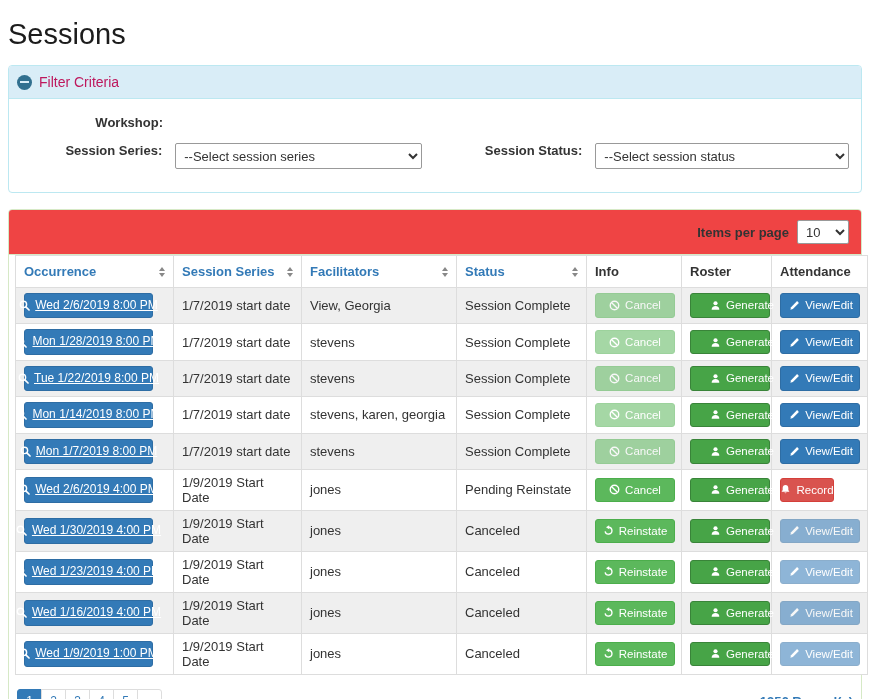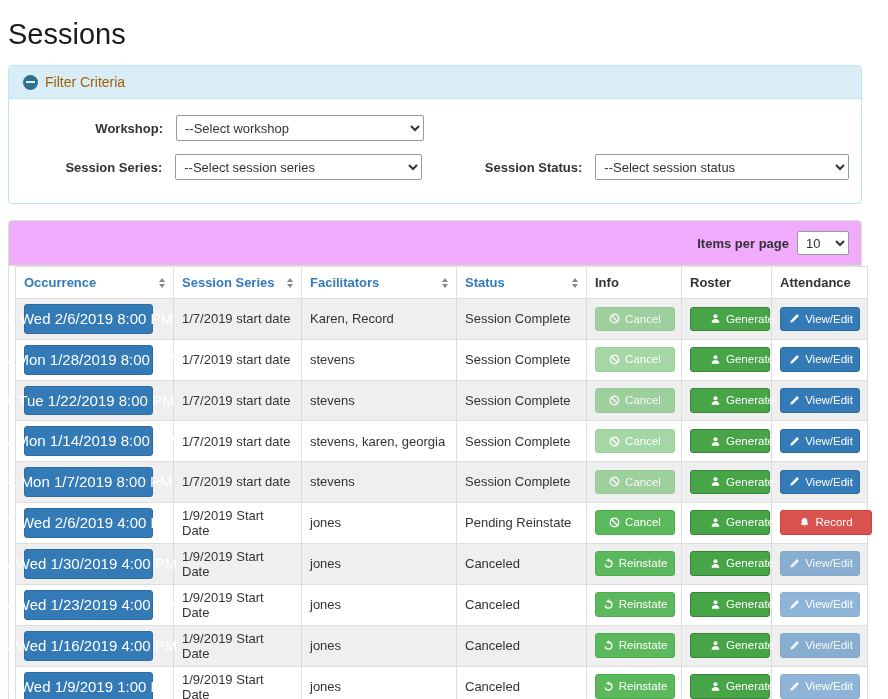--- a/index.html
+++ b/index.html
@@ -9,42 +9,42 @@
     font-family: "Liberation Sans", "DejaVu Sans", sans-serif;
     font-size: 14px; color: #333;
   }
   .container { padding: 6px 26px 0 8px; }
 
   h1.page-title { font-size: 29px; font-weight: 400; color: #1c1c1c; margin: 12px 0 14px 0; }
 
   
   .panel-filter { border: 1px solid #bce8f1; border-radius: 4px; margin-bottom: 16px; background: #fff; }
   .panel-filter-heading {
-    background: #d9edf7; color: #a16207; padding: 8px 14px;
+    background: #d9edf7; color: #be185d; padding: 8px 8px;
     border-bottom: 1px solid #bce8f1; border-radius: 3px 3px 0 0;
     display: flex; align-items: center; gap: 7px; font-size: 14px; cursor: pointer;
   }
   .collapse-icon { width: 15px; height: 15px; border-radius: 50%; background: #31708f; position: relative; flex: 0 0 auto; }
   .collapse-icon::after { content: ""; position: absolute; left: 3px; right: 3px; top: 6px; height: 2.5px; background: #d9edf7; }
   .panel-filter-body { padding: 16px 12px 10px 12px; }
-  .form-row { display: flex; align-items: center; margin-bottom: 13px; }
+  .form-row { display: flex; margin-bottom: 13px; }
   .form-label { width: 155px; text-align: right; font-weight: bold; font-size: 13px; padding-right: 13px; }
   .label-status { width: 118px; margin-left: 56px; }
   select {
     font-family: inherit; font-size: 13px; color: #333;
     border: 1px solid #999; border-radius: 2px; background: #fff;
     height: 26px; padding: 2px 4px; cursor: pointer;
   }
   .select-wide { width: 248px; }
   .select-status { width: 255px; }
 
   
   .panel-table { border: 1px solid #d6e9c6; border-radius: 4px; background: #fff; }
   .panel-table-heading {
-    background: #f0abfc; padding: 10px 12px;
+    background: #ef4444; padding: 10px 12px;
     display: flex; justify-content: flex-end; align-items: center; gap: 8px;
     border-radius: 3px 3px 0 0; border-bottom: 1px solid #d6e9c6;
   }
   .items-label { font-weight: bold; font-size: 13px; color: #333; }
   .select-items { width: 52px; height: 24px; }
   .panel-table-body { padding: 0 6px 12px 6px; }
 
   table.sessions-table { width: 100%; border-collapse: collapse; table-layout: fixed; }
   .sessions-table th, .sessions-table td { border: 1px solid #ddd; }
   .sessions-table thead th { background: #fff; padding: 8px 8px; text-align: left; font-size: 13px; vertical-align: middle; }
@@ -63,25 +63,25 @@
   col.c-status { width: 130px; } col.c-info { width: 95px; } col.c-roster { width: 90px; } col.c-att { width: 96px; }
 
   
   .btn {
     display: inline-flex; align-items: center; justify-content: center; gap: 5px;
     border: 1px solid transparent; border-radius: 3px;
     font-family: inherit; font-size: 11.5px; color: #fff; line-height: 1.45;
     padding: 3px 6px; cursor: pointer; white-space: nowrap;
   }
   .btn-ic { display: inline-flex; align-items: center; }
-  .btn-occ { background: #337ab7; border-color: #2e6da4; width: 129px; font-size: 15px; }
+  .btn-occ { background: #337ab7; border-color: #2e6da4; width: 129px; font-size: 12px; text-decoration: underline; }
   .btn-success { background: #5cb85c; border-color: #4cae4c; width: 80px; }
   .btn-generate { background: #47a447; border-color: #398439; width: 80px; padding-left: 30px; }
   .btn-primary { background: #337ab7; border-color: #2e6da4; width: 80px; padding-left: 8px; }
-  .btn-danger { background: #d9534f; border-color: #d43f3a; width: 92px; }
+  .btn-danger { background: #d9534f; border-color: #d43f3a; width: 54px; }
   .btn.disabled { opacity: 0.55; cursor: not-allowed; }
 
   
   .table-footer { display: flex; justify-content: space-between; align-items: center; margin-top: 14px; padding: 0 2px; }
   .pagination { display: inline-flex; }
   .page-btn {
     min-width: 25px; height: 25px; padding: 0 8px;
     border: 1px solid #ddd; background: #fff; color: #337ab7;
     font-family: inherit; font-size: 12px;
     display: inline-flex; align-items: center; justify-content: center;
@@ -100,23 +100,20 @@
   <h1 class="page-title">Sessions</h1>
 
   <section class="panel-filter">
     <div class="panel-filter-heading">
       <span class="collapse-icon"></span>
       <span>Filter Criteria</span>
     </div>
     <div class="panel-filter-body">
       <div class="form-row">
         <label class="form-label">Workshop:</label>
-        <select class="select-wide">
-          <option>--Select workshop</option>
-        </select>
       </div>
       <div class="form-row">
         <label class="form-label">Session Series:</label>
         <select class="select-wide">
           <option>--Select session series</option>
         </select>
         <label class="form-label label-status">Session Status:</label>
         <select class="select-status">
           <option>--Select session status</option>
         </select>
@@ -202,21 +199,21 @@
               <td><button class="btn btn-occ">
                   <span class="btn-ic">
                     <svg width="11" height="11" viewBox="0 0 16 16">
                       <circle cx="6.5" cy="6.5" r="4.6" fill="none" stroke="#fff" stroke-width="2"></circle>
                       <line x1="10.3" y1="10.3" x2="14.6" y2="14.6" stroke="#fff" stroke-width="2.4" stroke-linecap="round"></line>
                     </svg>
                   </span>
                   <span>Wed 2/6/2019 8:00 PM</span>
                 </button></td>
               <td>1/7/2019 start date</td>
-              <td>Karen, Record</td>
+              <td>View, Georgia</td>
               <td>Session Complete</td>
               <td><button class="btn btn-success disabled">
                   <span class="btn-ic">
                     <svg width="11" height="11" viewBox="0 0 16 16">
                       <circle cx="8" cy="8" r="6.2" fill="none" stroke="#fff" stroke-width="2"></circle>
                       <line x1="3.9" y1="3.9" x2="12.1" y2="12.1" stroke="#fff" stroke-width="2"></line>
                     </svg>
                   </span>
                   <span>Cancel</span>
                 </button></td>

